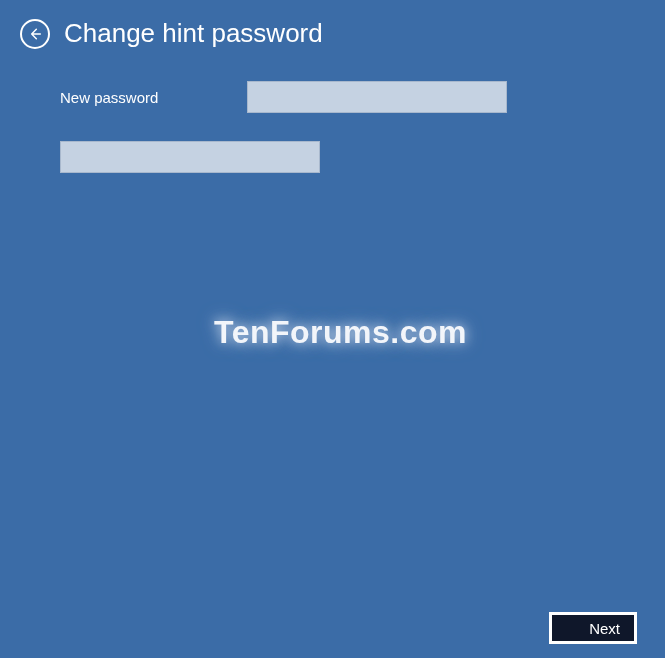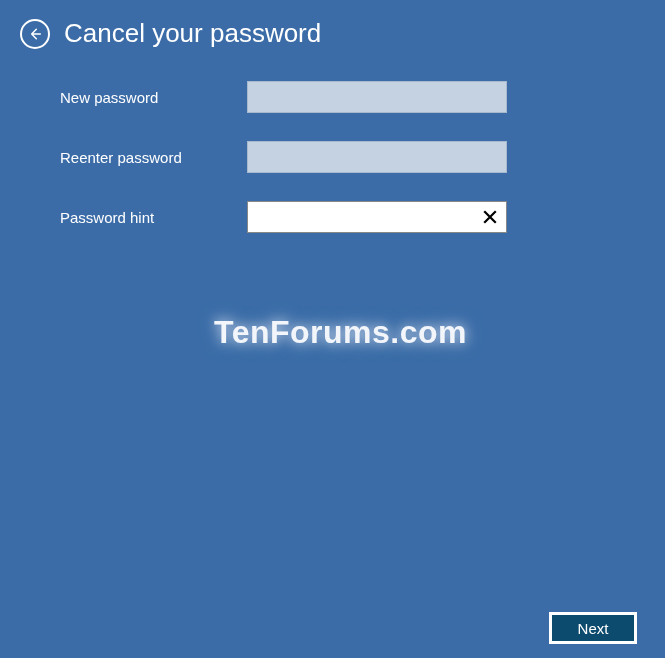--- a/index.html
+++ b/index.html
@@ -111,71 +111,60 @@
     .button-bar {
       position: absolute;
       bottom: 14px;
       right: 28px;
       display: flex;
       gap: 24px;
     }
     .btn {
       min-width: 88px;
       height: 32px;
-      background-color: #0c4a6e;
+      background-color: #0f172a;
       border: 2px solid #ffffff;
       color: #ffffff;
       font-size: 15px;
       font-family: inherit;
       cursor: pointer;
       padding: 0 14px;
+      text-align: right;
     }
     .btn.default {
       border-width: 3px;
     }
   </style>
 </head>
 <body>
 
 <div class="header">
   <div class="back-circle">
     <svg viewBox="0 0 24 24">
       <path d="M14 5 L7 12 L14 19 M7 12 L20 12" stroke="#ffffff" stroke-width="2.2" fill="none" stroke-linecap="round" stroke-linejoin="round"></path>
     </svg>
   </div>
-  <div class="title">Cancel your password</div>
+  <div class="title">Change hint password</div>
 </div>
 
 <div class="form-area">
 
   <div class="form-row">
     <div class="form-label">New password</div>
     <div class="input-wrap">
       <input type="password" class="pw-input" value="" style="">
     </div>
   </div>
 
   <div class="form-row">
-    <div class="form-label">Reenter password</div>
     <div class="input-wrap">
       <input type="password" class="pw-input" value="" style="">
     </div>
   </div>
 
-  <div class="form-row">
-    <div class="form-label">Password hint</div>
-    <div class="input-wrap">
-      <input type="text" class="hint-input" value="" style="">
-      <div class="clear-x">
-        <svg width="14" height="14" viewBox="0 0 14 14">
-          <path d="M2 2 L12 12 M12 2 L2 12" stroke="#000000" stroke-width="2.2" stroke-linecap="square"></path>
-        </svg>
-      </div>
-    </div>
-  </div>
 
 </div>
 
 <div class="watermark">TenForums.com</div>
 
 <div class="button-bar">
   <button class="btn default">Next</button>
 </div>
 
 </body></html>

